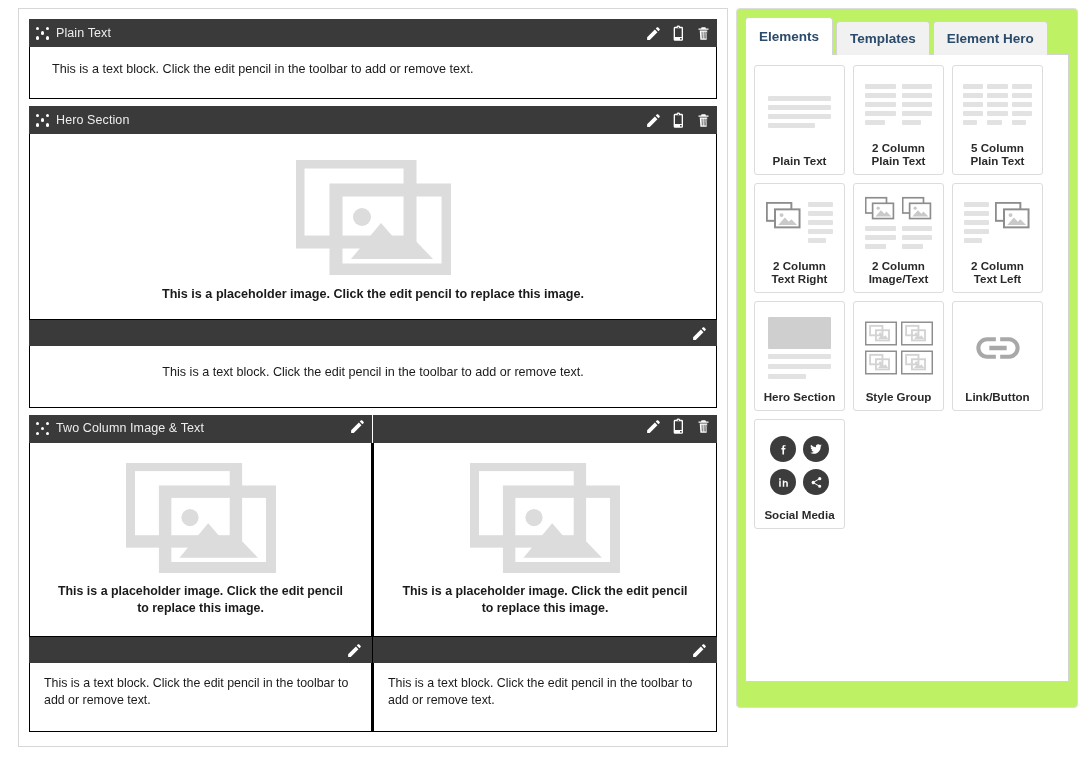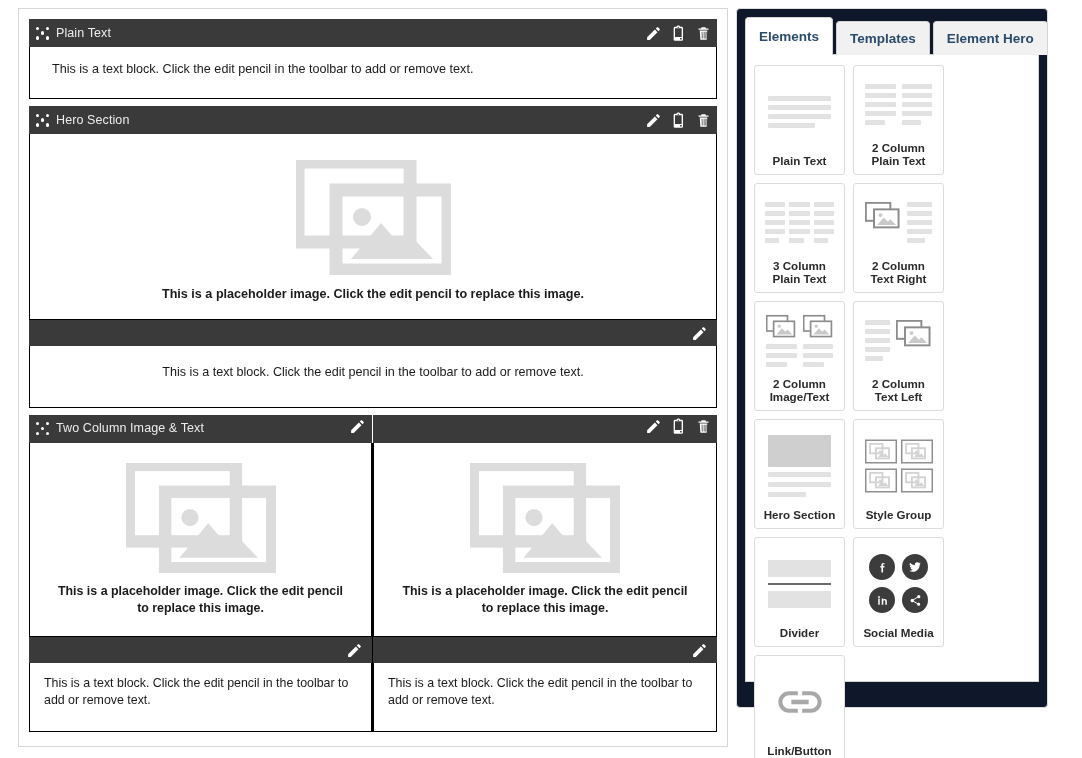--- a/index.html
+++ b/index.html
@@ -114,22 +114,22 @@
     width: 50%; display: flex; align-items: flex-end; padding: 0 6px 8px 7px;
   }
   .tch-left { border-right: 1px solid #ffffff; }
 
   .ph-img { display: block; margin: 0 auto; }
 
   
   .rpanel {
     position: absolute;
     left: 736px; top: 8px;
-    width: 312px; height: 700px;
-    background: #0f172a;
+    width: 342px; height: 700px;
+    background: #bef264;
     border: 1px solid #dddddd;
     border-radius: 4px;
     padding: 8px;
   }
   .tabs { display: flex; align-items: flex-end; height: 38px; position: relative; z-index: 3; }
   .tab {
     height: 34px;
     padding: 0 13px;
     display: flex; align-items: center;
     font-size: 13.5px; font-weight: bold;
@@ -478,21 +478,21 @@
                 </div>
               <div class="colx">
                   <span class="bar"></span>
                   <span class="bar"></span>
                   <span class="bar"></span>
                   <span class="bar"></span>
                   <span class="bar" style="width:70%"></span>
                 </div>
             </div>
           </div>
-          <div class="tile-label" style="white-space:pre-line">3 Column
+          <div class="tile-label" style="white-space:pre-line">5 Column
 Plain Text</div>
         </div>
 
         <div class="tile">
           <div class="tile-art">
             <div class="cols2" style="padding:0 7px;align-items:flex-start;">
               <div class="colx" style="flex:0 0 36px;">
                 <svg width="36" height="27" viewBox="0 0 44 33">
                   <rect x="1" y="1" width="30" height="22" fill="#fff" stroke="#8d8d8d" stroke-width="2.4"></rect>
                   <rect x="11" y="9" width="30" height="22" fill="#fff" stroke="#8d8d8d" stroke-width="2.4"></rect>
@@ -614,29 +614,28 @@
                   <rect x="7" y="6" width="17" height="13" fill="none" stroke="#d3d3d3" stroke-width="2.6"></rect>
                   <rect x="15" y="12" width="18" height="14" fill="none" stroke="#d3d3d3" stroke-width="2.6"></rect>
                   <circle cx="21" cy="17" r="1.8" fill="#d3d3d3"></circle>
                   <path d="M18 24 L23 18 L26 21 L28 19 L32 24 Z" fill="#d3d3d3"></path>
                 </svg>
             </div>
           </div>
           <div class="tile-label">Style Group</div>
         </div>
 
-        <div class="tile">
-          <div class="tile-art">
-            <div class="stack" style="padding:0 9px;gap:6px;">
-              <span style="display:block;height:17px;background:#e2e2e2;"></span>
-              <span style="display:block;height:2px;background:#6b6b6b;"></span>
-              <span style="display:block;height:17px;background:#e2e2e2;"></span>
-            </div>
-          </div>
-          <div class="tile-label">Divider</div>
+
+        <div class="tile">
+          <div class="tile-art">
+            <svg width="52" height="52" viewBox="0 0 24 24">
+              <path fill="#a8a8a8" d="M3.9 12c0-1.71 1.39-3.1 3.1-3.1h4V7H7c-2.76 0-5 2.24-5 5s2.24 5 5 5h4v-1.9H7c-1.71 0-3.1-1.39-3.1-3.1zM8 13h8v-2H8v2zm9-6h-4v1.9h4c1.71 0 3.1 1.39 3.1 3.1s-1.39 3.1-3.1 3.1h-4V17h4c2.76 0 5-2.24 5-5s-2.24-5-5-5z"></path>
+            </svg>
+          </div>
+          <div class="tile-label">Link/Button</div>
         </div>
 
         <div class="tile">
           <div class="tile-art">
             <div class="social-wrap">
               <span class="soc">
                 <svg width="13" height="13" viewBox="0 0 24 24">
                     <path fill="#fff" d="M15 4h-2.5C10.6 4 10 5.3 10 6.7V9H8v3h2v9h3v-9h2.3l.4-3H13V7.1c0-.7.1-1.1 1.1-1.1H16V4h-1z"></path>
                   </svg>
               </span>
@@ -653,28 +652,19 @@
               <span class="soc">
                 <svg width="13" height="13" viewBox="0 0 24 24">
                     <path fill="#fff" d="M18 16.1c-.8 0-1.5.3-2 .8l-7.1-4.1c0-.3.1-.5.1-.8s0-.5-.1-.8l7-4.1c.5.5 1.3.8 2.1.8a3 3 0 1 0-3-3c0 .3 0 .5.1.8L8 9.8a3 3 0 1 0 0 4.4l7.1 4.2c0 .2-.1.5-.1.7a2.9 2.9 0 1 0 3-3z"></path>
                   </svg>
               </span>
             </div>
           </div>
           <div class="tile-label">Social Media</div>
         </div>
 
-        <div class="tile">
-          <div class="tile-art">
-            <svg width="52" height="52" viewBox="0 0 24 24">
-              <path fill="#a8a8a8" d="M3.9 12c0-1.71 1.39-3.1 3.1-3.1h4V7H7c-2.76 0-5 2.24-5 5s2.24 5 5 5h4v-1.9H7c-1.71 0-3.1-1.39-3.1-3.1zM8 13h8v-2H8v2zm9-6h-4v1.9h4c1.71 0 3.1 1.39 3.1 3.1s-1.39 3.1-3.1 3.1h-4V17h4c2.76 0 5-2.24 5-5s-2.24-5-5-5z"></path>
-            </svg>
-          </div>
-          <div class="tile-label">Link/Button</div>
-        </div>
-
 
 
       </div>
     </div>
   </div>
 
 </div>
 
 </body></html>

